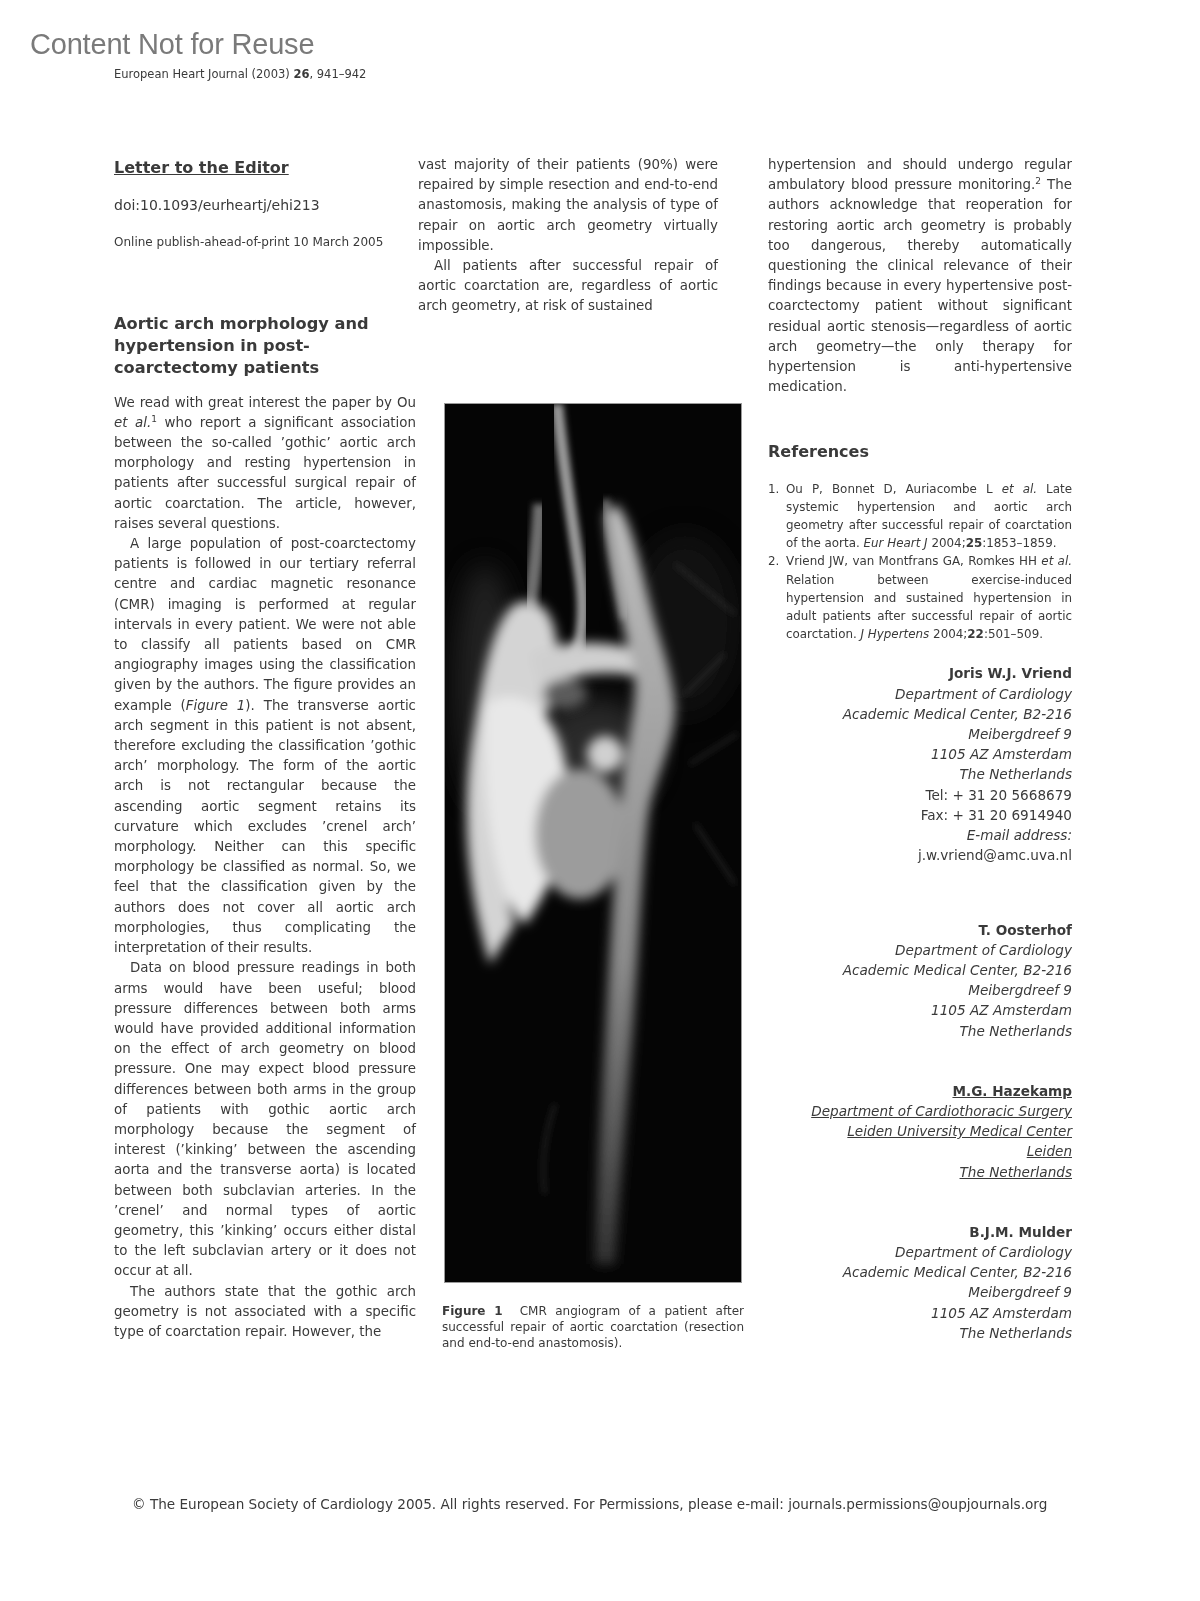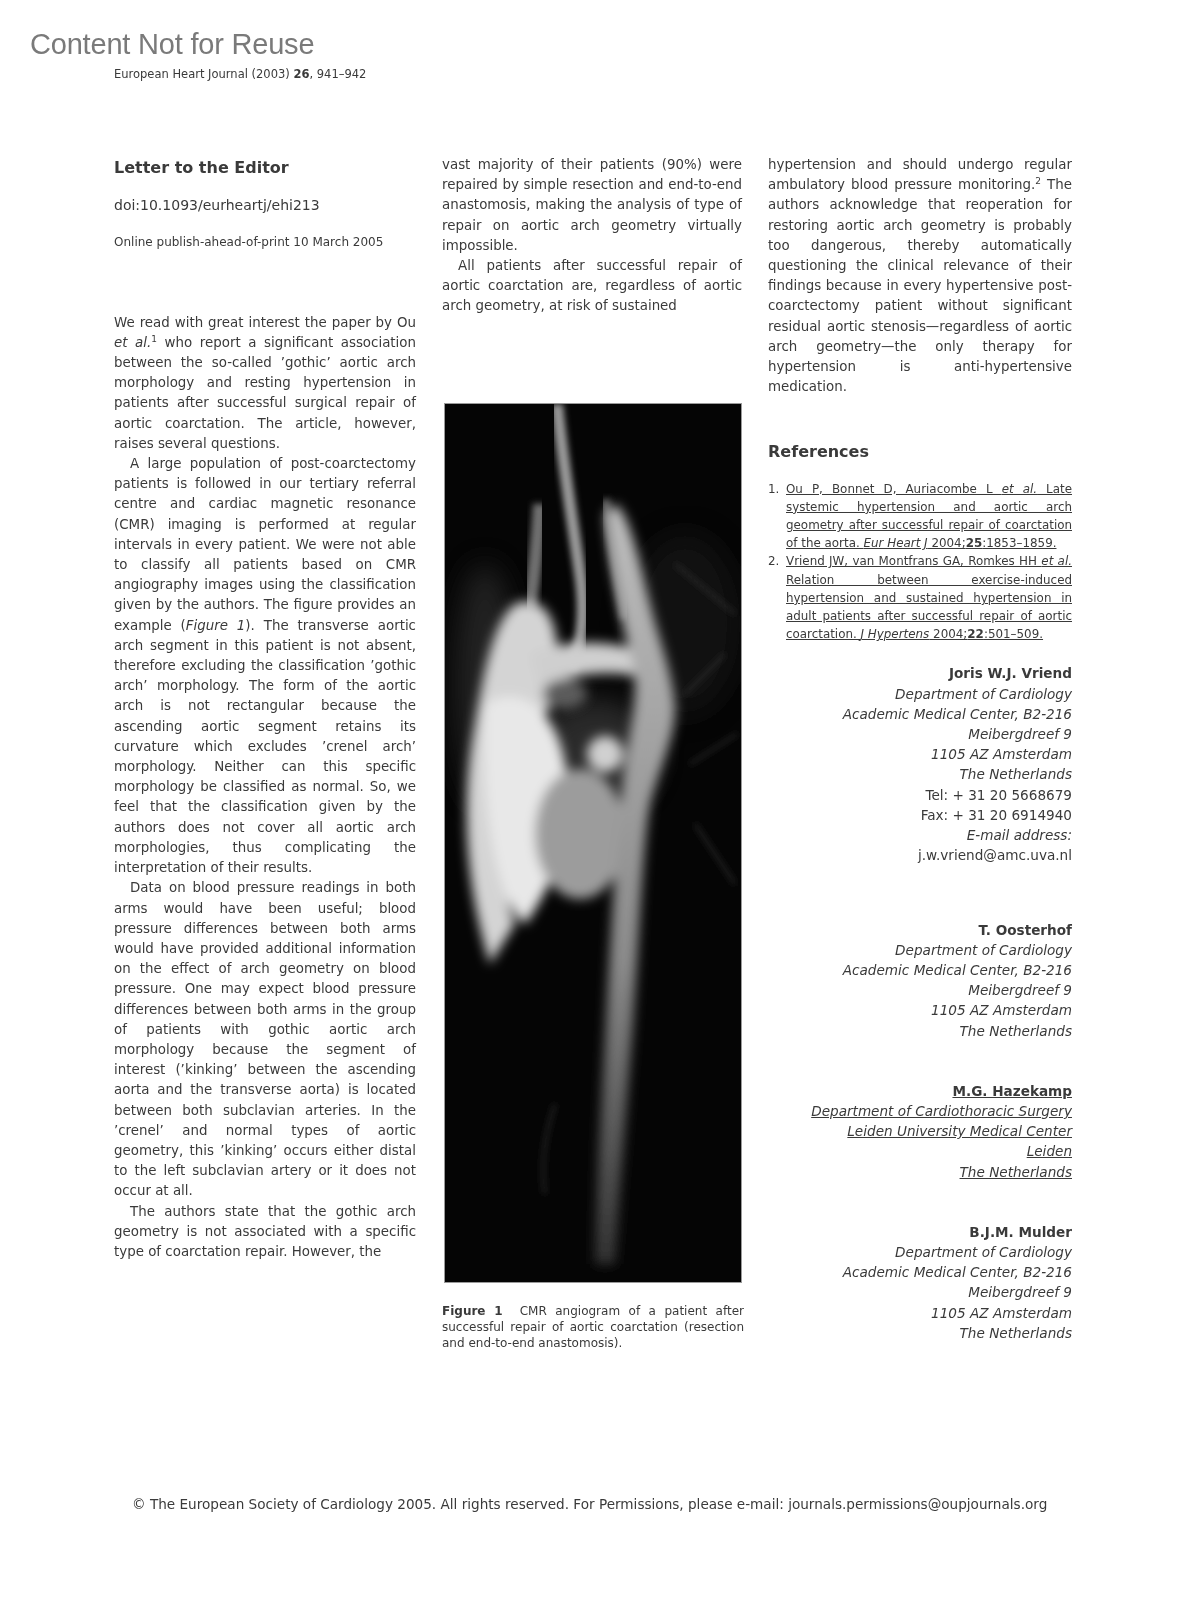--- a/index.html
+++ b/index.html
@@ -6,55 +6,56 @@
   body { width: 1200px; height: 1601px; position: relative; overflow: hidden;
          font-family: "DejaVu Sans", sans-serif; color: #3a3a3a; }
   .watermark { position: absolute; left: 30px; top: 28px; font-family: "Liberation Sans", sans-serif;
                font-size: 29px; color: #7a7a7a; letter-spacing: -0.2px; }
   .journal-line { position: absolute; left: 114px; top: 67px; font-size: 11.5px; color: #3a3a3a; }
   .journal-line b { font-weight: bold; }
   .col { position: absolute; font-size: 13.4px; line-height: 20.2px; text-align: justify; }
   .col p { margin: 0; }
   .col p.indent { text-indent: 16px; }
   .col1 { left: 114px; top: 158px; width: 302px; }
-  .col2 { left: 442px; top: 155px; width: 300px; }
+  .col2 { left: 418px; top: 155px; width: 300px; }
   .col3 { left: 768px; top: 155px; width: 304px; }
-  .letter-label { font-size: 16px; font-weight: bold; margin: 0 0 17px 0; text-align: left; }
+  .letter-label { font-size: 16px; font-weight: bold; margin: 0 0 17px 0; text-align: left; text-decoration: underline; }
   .doi { font-size: 14px; margin: 0 0 17px 0; text-align: left; }
   .online { font-size: 12px; margin: 0 0 60px 0; text-align: left; }
   .article-title { font-size: 16.2px; font-weight: bold; line-height: 22px; text-align: left; margin: 0 0 14px 0; }
   sup { font-size: 9px; line-height: 0; vertical-align: super; }
   .figure { position: absolute; left: 444px; top: 403px; width: 296px; height: 878px;
             background: #050505; border: 1px solid #9a9a9a; overflow: hidden; }
   .figure svg { display: block; }
   .caption { position: absolute; left: 442px; top: 1303px; width: 302px; font-size: 12px; line-height: 16px; text-align: justify; }
   .caption b { font-weight: bold; }
   .refs-title { font-size: 16px; font-weight: bold; margin: 45px 0 17px 0; text-align: left; }
   .ref-list { margin: 0; padding: 0; list-style: none; font-size: 11.9px; line-height: 18.2px; }
   .ref-list li { display: flex; margin: 0; }
   .ref-list .num { width: 18px; flex: none; }
-  .ref-list .txt { flex: 1; text-align: justify; text-decoration: underline; }
+  .ref-list .txt { flex: 1; text-align: justify; }
   .author-block { text-align: right; font-size: 13.6px; line-height: 20.2px; }
   .author-block .name { font-weight: bold; }
   .author-block .it { font-style: italic; }
   .footer { position: absolute; left: 132px; top: 1496px; width: 960px; font-size: 13.6px; color: #3a3a3a; white-space: nowrap; }
 </style>
 </head>
 <body>
 
 <div class="watermark">Content Not for Reuse</div>
 <div class="journal-line">
   <span>European Heart Journal (2003)</span>
   <b>26</b><span>, </span><span>941–942</span>
 </div>
 
 <div class="col col1">
   <div class="letter-label">Letter to the Editor</div>
   <div class="doi">doi:10.1093/eurheartj/ehi213</div>
   <div class="online">Online publish-ahead-of-print 10 March 2005</div>
+  <h1 class="article-title">Aortic arch morphology and hypertension in post-coarctectomy patients</h1>
 
   <p><span>We read with great interest the paper by Ou </span><i>et al.</i><sup>1</sup><span> who report a significant association between the so-called ’gothic’ aortic arch morphology and resting hypertension in patients after successful surgical repair of aortic coarctation. The article, however, raises several questions.</span></p>
 
   <p class="indent"><span>A large population of post-coarctectomy patients is followed in our tertiary referral centre and cardiac magnetic resonance (CMR) imaging is performed at regular intervals in every patient. We were not able to classify all patients based on CMR angiography images using the classification given by the authors. The figure provides an example (</span><i>Figure 1</i><span>). The transverse aortic arch segment in this patient is not absent, therefore excluding the classification ’gothic arch’ morphology. The form of the aortic arch is not rectangular because the ascending aortic segment retains its curvature which excludes ’crenel arch’ morphology. Neither can this specific morphology be classified as normal. So, we feel that the classification given by the authors does not cover all aortic arch morphologies, thus complicating the interpretation of their results.</span></p>
 
   <p class="indent">Data on blood pressure readings in both arms would have been useful; blood pressure differences between both arms would have provided additional information on the effect of arch geometry on blood pressure. One may expect blood pressure differences between both arms in the group of patients with gothic aortic arch morphology because the segment of interest (’kinking’ between the ascending aorta and the transverse aorta) is located between both subclavian arteries. In the ’crenel’ and normal types of aortic geometry, this ’kinking’ occurs either distal to the left subclavian artery or it does not occur at all.</p>
 
   <p class="indent">The authors state that the gothic arch geometry is not associated with a specific type of coarctation repair. However, the</p>
 </div>
 

